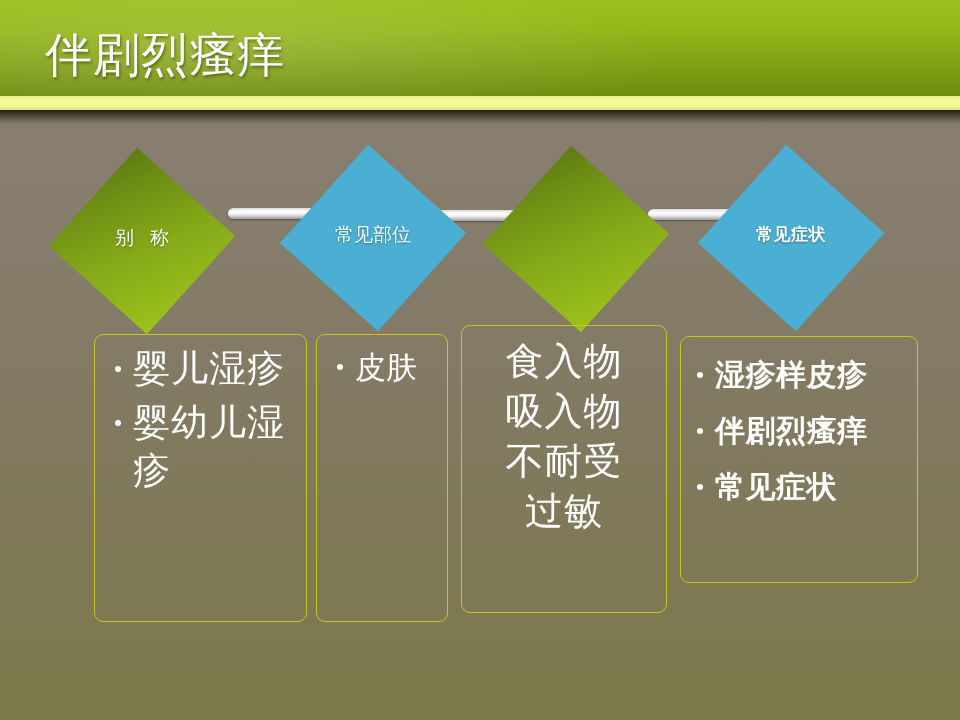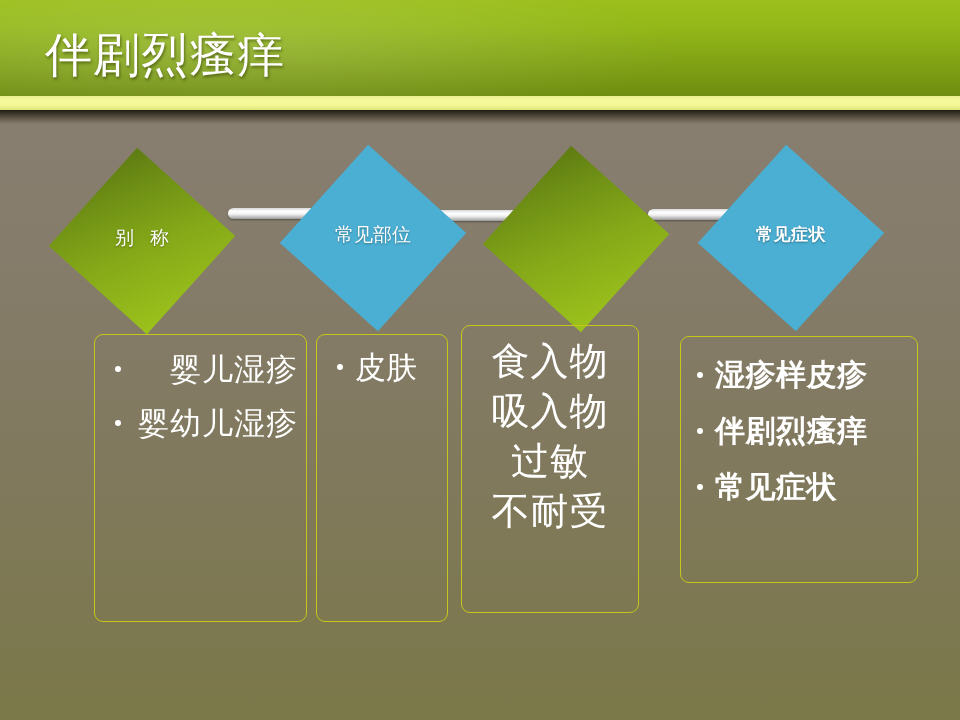--- a/index.html
+++ b/index.html
@@ -153,39 +153,38 @@
     width: 6px;
     height: 6px;
     border-radius: 50%;
     background: #ffffff;
   }
 
   
   #box-1 { left: 94px; top: 334px; width: 213px; height: 288px; }
   #box-1 ul.bullets li {
     font-family: "DejaVu Sans", "Liberation Sans", sans-serif;
-    font-size: 31px;
+    font-size: 37px;
     line-height: 48px;
     letter-spacing: 1px;
-    text-align: right;
   }
   #box-1 ul.bullets li::before { top: 21px; }
 
   
   #box-2 { left: 316px; top: 334px; width: 132px; height: 288px; }
   #box-2 ul.bullets li {
     font-family: "DejaVu Sans", "Liberation Sans", sans-serif;
     font-size: 31px;
     line-height: 44px;
     margin-bottom: 0;
   }
   #box-2 ul.bullets li::before { top: 19px; }
 
   
-  #box-3 { left: 461px; top: 325px; width: 178px; height: 288px; }
+  #box-3 { left: 461px; top: 325px; width: 206px; height: 288px; }
   #box-3 .plain-lines {
     text-align: center;
     color: #ffffff;
     font-family: "DejaVu Serif", "Liberation Serif", serif;
     font-size: 38px;
     line-height: 50px;
     letter-spacing: 1px;
   }
 
   
@@ -248,22 +247,22 @@
       <ul class="bullets">
         <li>皮肤</li>
       </ul>
     </div>
   </div>
 
   <div class="content-box" id="box-3">
     <div class="box-body">
       <div class="plain-lines">食入物</div>
       <div class="plain-lines">吸入物</div>
+      <div class="plain-lines">不耐受</div>
       <div class="plain-lines">过敏</div>
-      <div class="plain-lines">不耐受</div>
     </div>
   </div>
 
   <div class="content-box" id="box-4">
     <div class="box-body">
       <ul class="bullets">
         <li>湿疹样皮疹</li>
         <li>伴剧烈瘙痒</li>
         <li>常见症状</li>
       </ul>

